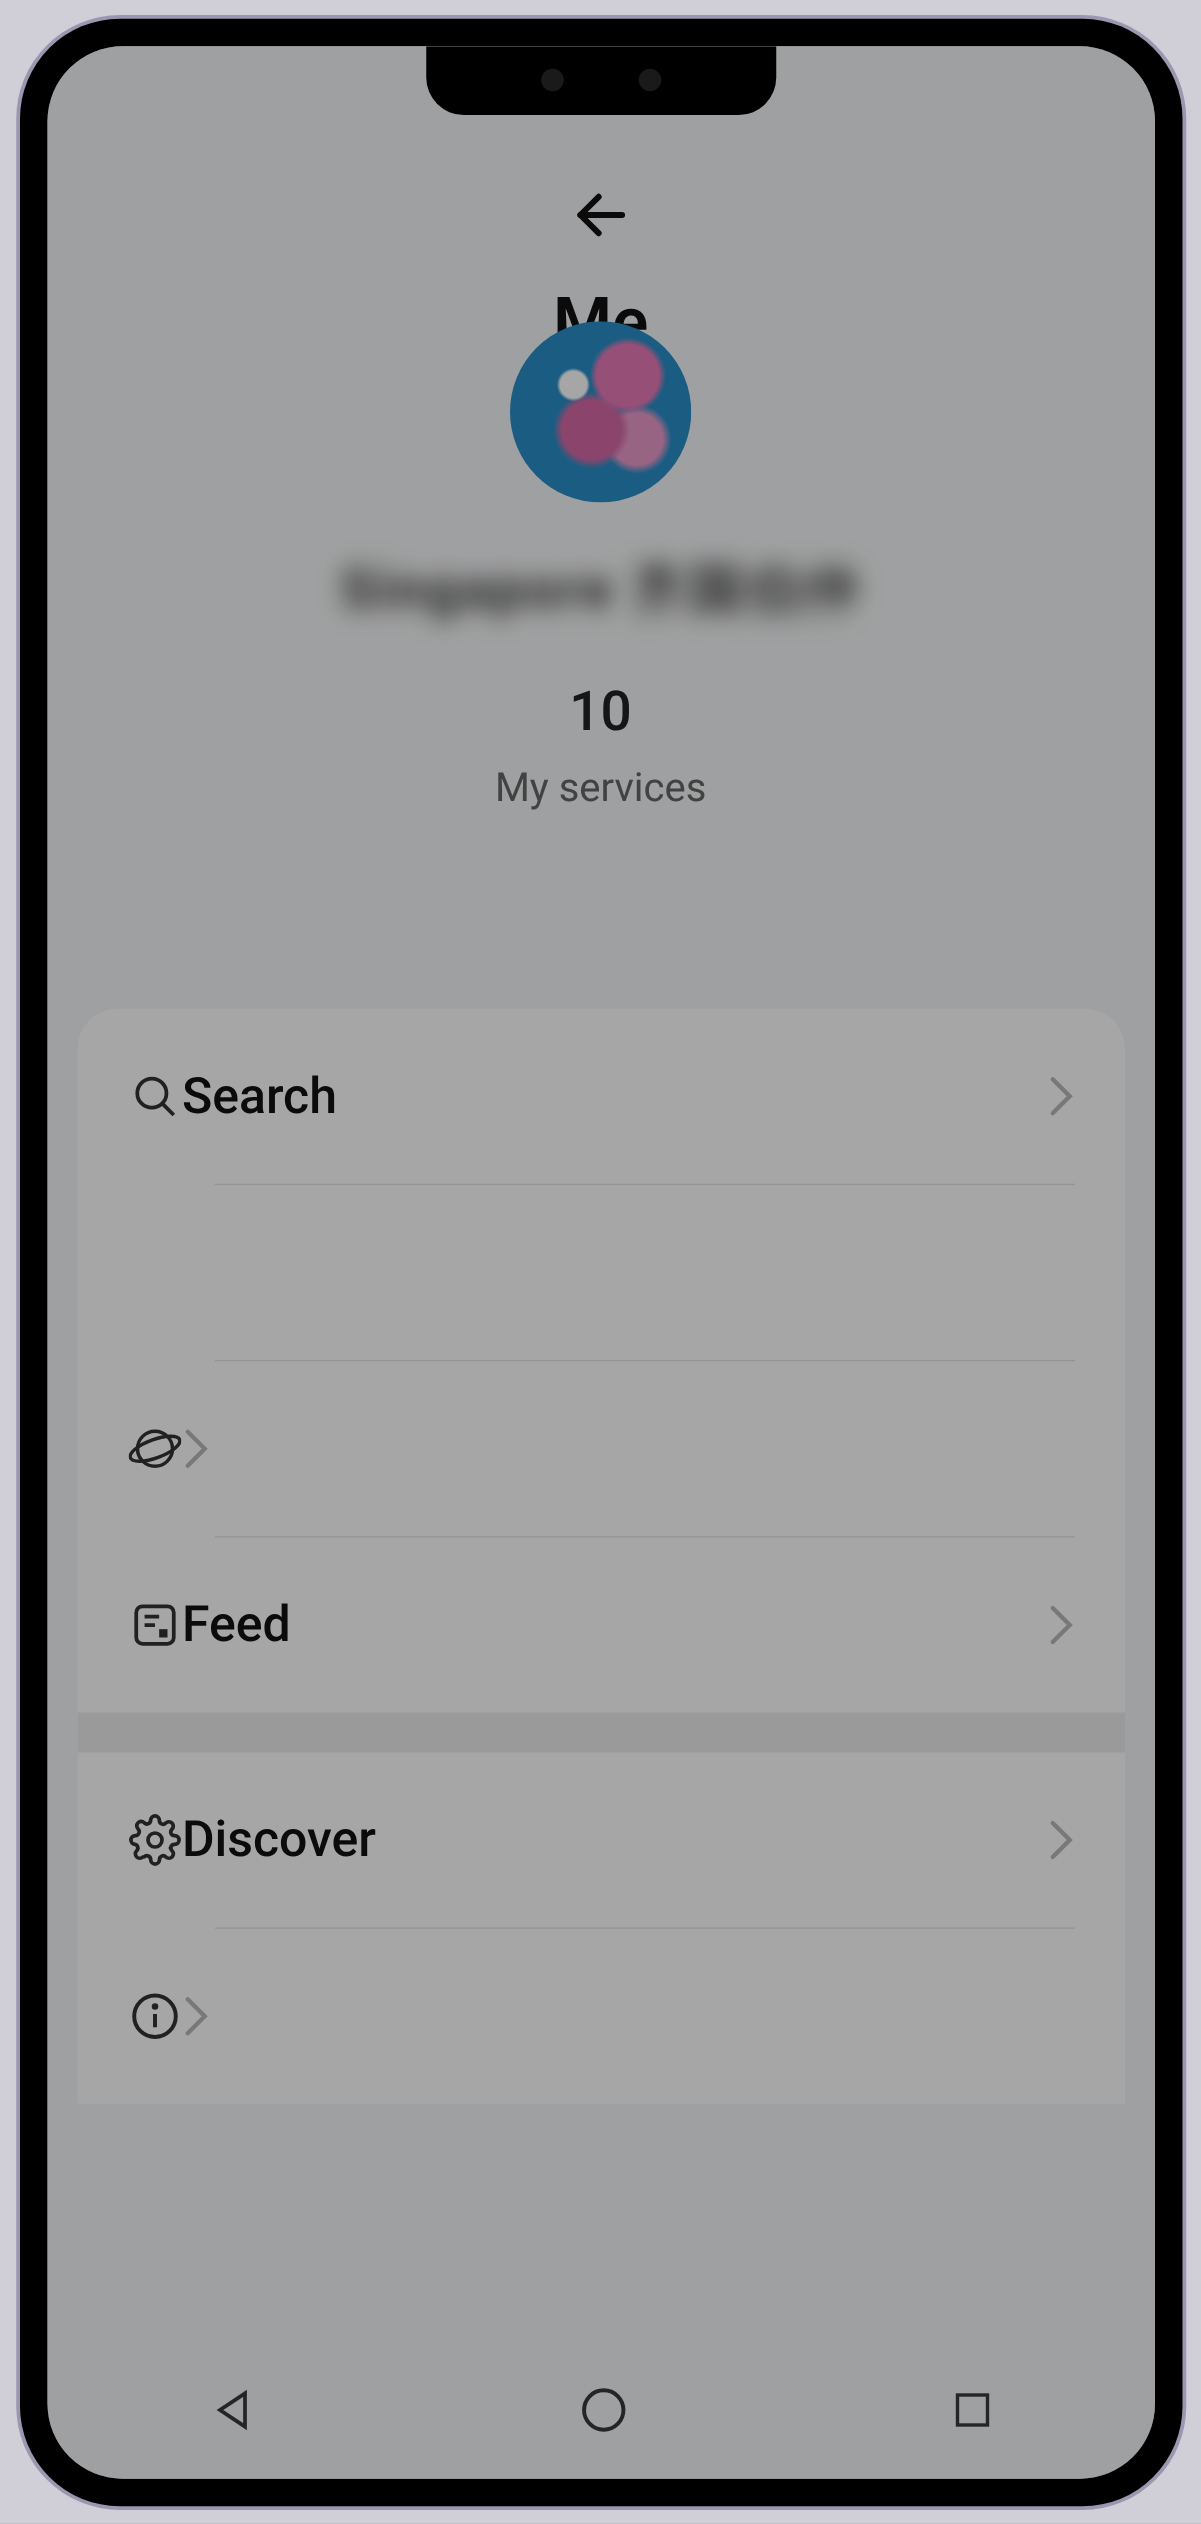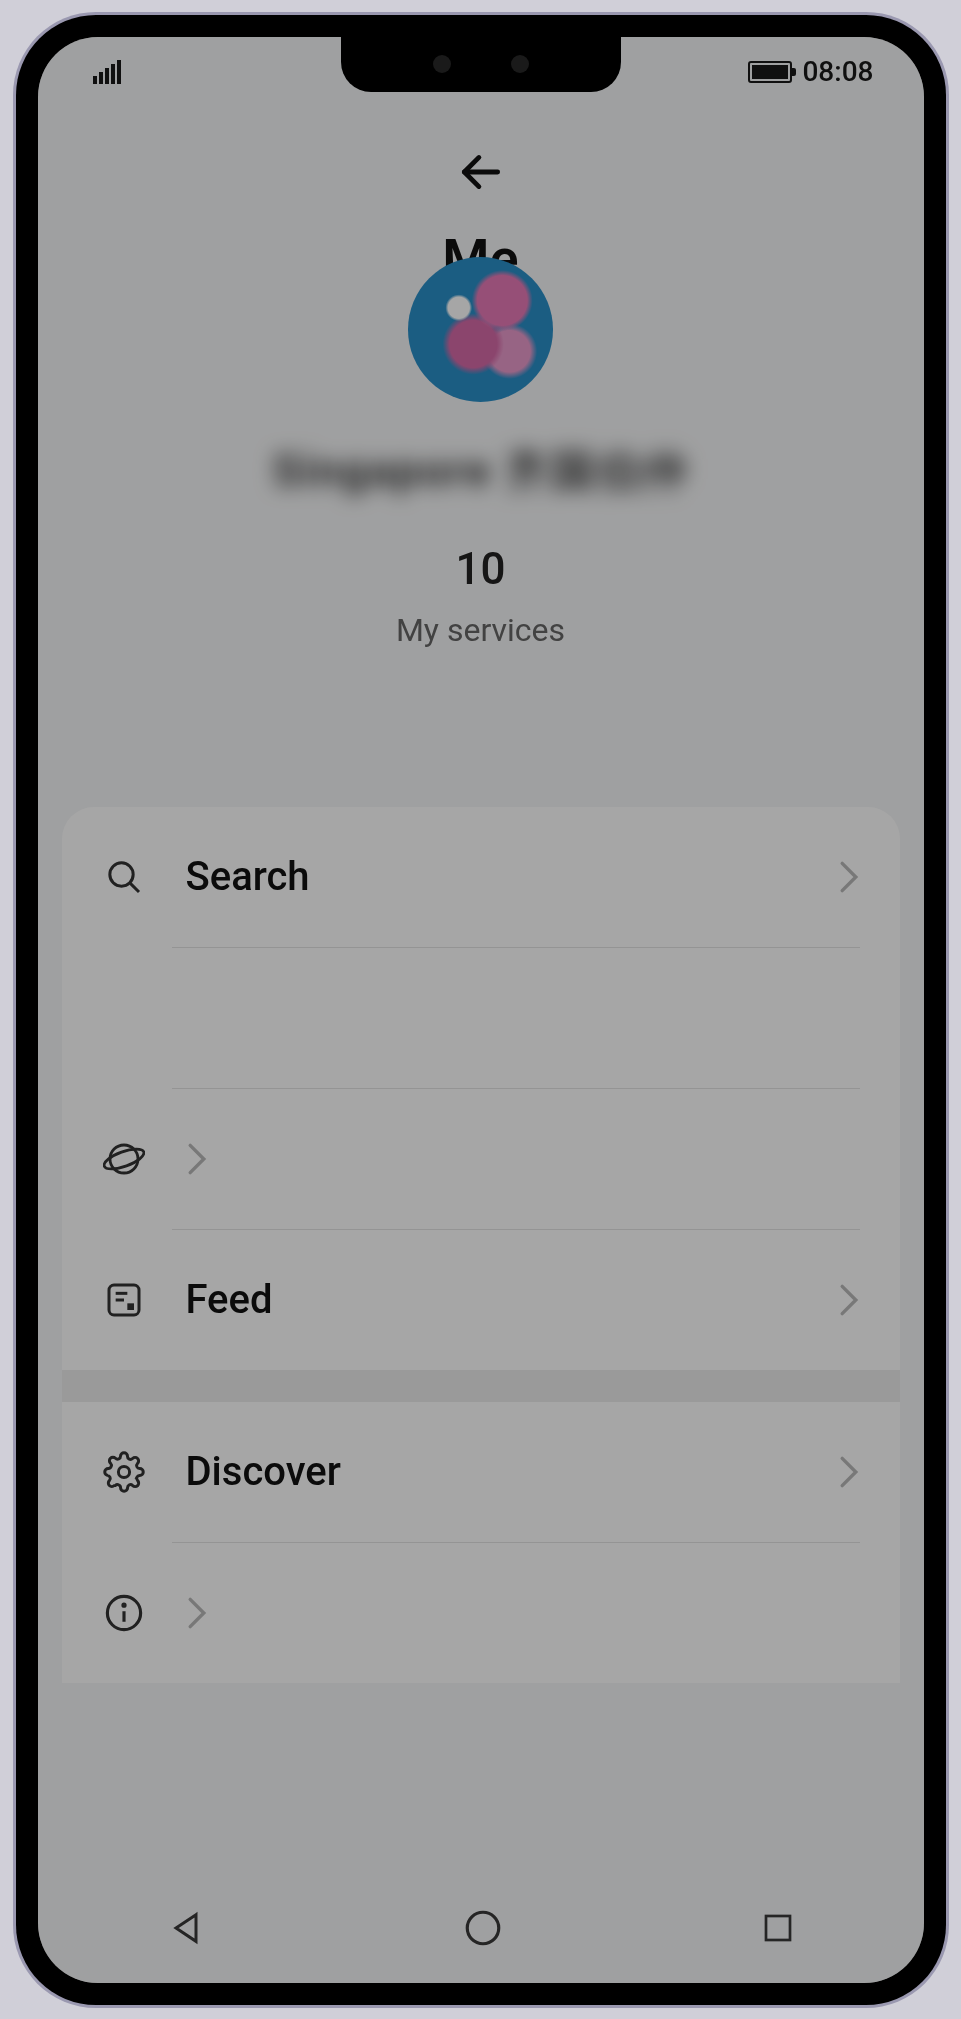--- a/index.html
+++ b/index.html
@@ -101,21 +101,20 @@
     .list {
       position:absolute; top:770px; left:24px; right:24px;
       background:#fff;
       border-radius:32px 32px 0 0;
       z-index:5;
     }
     .row {
       display:flex; align-items:center;
       height:140px;
       padding:0 40px;
-      gap:40px;
     }
     .row .icon { width:44px; height:44px; flex:none; display:flex; align-items:center; justify-content:center; }
     .row .label { flex:1; font-size:40px; font-weight:500; color:#111; }
     .row .chev { flex:none; color:#b9b9b9; }
     .divider { height:1px; background:#e3e3e3; margin-left:110px; margin-right:40px; }
     .group-gap { height:32px; background:#ededed; }
 
     
     .row.highlight {
       position:absolute;
@@ -153,35 +152,20 @@
 <body>
 
 <div class="phone-frame">
   <div class="screen">
 
     <div class="notch">
       <div class="sensor"></div>
         <div class="sensor"></div>
     </div>
 
-    <div class="statusbar">
-      <div class="signal-bars">
-        <span></span>
-          <span></span>
-          <span></span>
-          <span></span>
-          <span></span>
-      </div>
-      <div class="right">
-        <div class="battery">
-            <div class="fill"></div>
-          </div>
-        <span>08:08</span>
-      </div>
-    </div>
 
     <div class="header">
       <svg width="50" height="50" viewBox="0 0 24 24" fill="none" stroke="#111" stroke-width="2.3" stroke-linecap="round" stroke-linejoin="round">
         <line x1="20" y1="12" x2="4" y2="12"></line>
           <polyline points="11 5 4 12 11 19"></polyline>
       </svg>
       <div class="title">Me</div>
     </div>
 
     <div class="profile">

